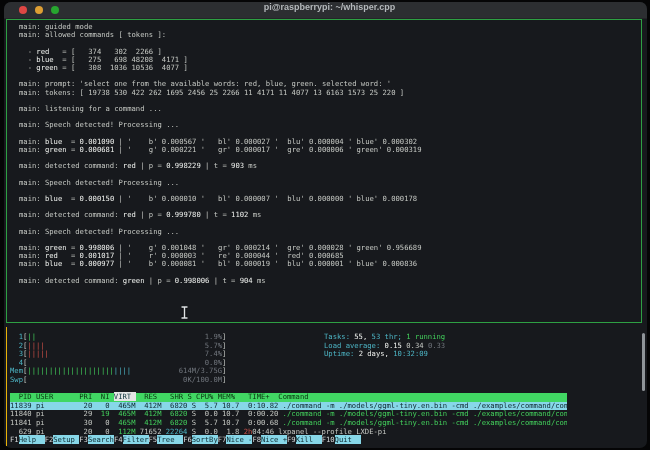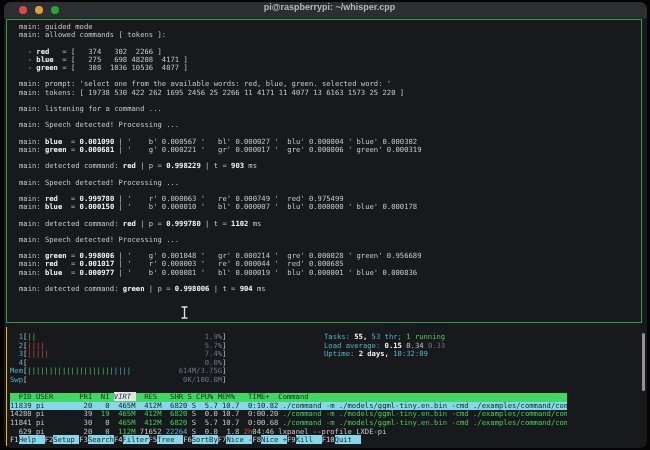--- a/index.html
+++ b/index.html
@@ -21,27 +21,27 @@
              border-left:1px solid #eab308;background:#17191d;box-sizing:border-box;overflow:hidden;}
 
   .term{position:absolute;font-size:7.2px;color:#c6c9c4;}
   .whisper{left:4px;top:3px;right:0;}
   .htoplines{left:3px;top:6px;right:0;}
   .htopinfo{left:317px;top:6px;}
   .line{white-space:pre;display:block;}
   .pane-top .line{height:8.2px;line-height:8.2px;padding-left:8px;}
   .pane-htop .line{height:8.6px;line-height:8.6px;}
 
-  .sg-b,.sg-wb{color:#f2f4f1;font-weight:bold;}
+  .sg-b,.sg-wb{color:#f2f4f1;font-weight:normal;}
   .sg-cyan{color:#4db6c6;}
   .sg-green{color:#43d05c;}
   .sg-red{color:#cf5148;}
   .sg-dim{color:#70757c;}
   .ln-hdr{background:#41d763;color:#09340f;}
-  .sg-sort{background:#e5e5e5;color:#093038;font-style:italic;}
+  .sg-sort{background:#e5e5e5;color:#093038;}
   .ln-sel{background:#87d7e8;color:#0e272d;}
   .sg-fk{color:#d7dadc;}
   .sg-fv{background:#87d7e8;color:#0e2a30;}
 
   .scroll-thumb{position:absolute;left:638px;top:331px;width:3px;height:58px;
                 background:#8f9499;border-radius:2px;}
   .cursor{position:absolute;left:180px;top:304px;z-index:9;}
 </style>
 </head>
 <body>
@@ -72,21 +72,20 @@
           <div class="line"></div>
           <div class="line"><span>main: Speech detected! Processing ...</span></div>
           <div class="line"></div>
           <div class="line"><span>main: </span><span class="sg-b">blue</span><span>  = </span><span class="sg-b">0.001090</span><span> | '    b' 0.000567 '   bl' 0.000027 '  blu' 0.000004 ' blue' 0.000302</span></div>
           <div class="line"><span>main: </span><span class="sg-b">green</span><span> = </span><span class="sg-b">0.000681</span><span> | '    g' 0.000221 '   gr' 0.000017 '  gre' 0.000006 ' green' 0.000319</span></div>
           <div class="line"></div>
           <div class="line"><span>main: detected command: </span><span class="sg-b">red</span><span> | p = </span><span class="sg-b">0.998229</span><span> | t = </span><span class="sg-b">903</span><span> ms</span></div>
           <div class="line"></div>
           <div class="line"><span>main: Speech detected! Processing ...</span></div>
           <div class="line"></div>
-          <div class="line"><span>main: </span><span class="sg-b">red</span><span>   = </span><span class="sg-b">0.999780</span><span> | '    r' 0.000063 '   re' 0.000749 '  red' 0.975499</span></div>
           <div class="line"><span>main: </span><span class="sg-b">blue</span><span>  = </span><span class="sg-b">0.000150</span><span> | '    b' 0.000010 '   bl' 0.000007 '  blu' 0.000000 ' blue' 0.000178</span></div>
           <div class="line"></div>
           <div class="line"><span>main: detected command: </span><span class="sg-b">red</span><span> | p = </span><span class="sg-b">0.999780</span><span> | t = </span><span class="sg-b">1102</span><span> ms</span></div>
           <div class="line"></div>
           <div class="line"><span>main: Speech detected! Processing ...</span></div>
           <div class="line"></div>
           <div class="line"><span>main: </span><span class="sg-b">green</span><span> = </span><span class="sg-b">0.998006</span><span> | '    g' 0.001048 '   gr' 0.000214 '  gre' 0.000028 ' green' 0.956689</span></div>
           <div class="line"><span>main: </span><span class="sg-b">red</span><span>   = </span><span class="sg-b">0.001017</span><span> | '    r' 0.000003 '   re' 0.000044 '  red' 0.000685</span></div>
           <div class="line"><span>main: </span><span class="sg-b">blue</span><span>  = </span><span class="sg-b">0.000977</span><span> | '    b' 0.000081 '   bl' 0.000019 '  blu' 0.000001 ' blue' 0.000836</span></div>
           <div class="line"></div>
@@ -98,21 +97,21 @@
       <div class="term htoplines">
           <div class="line"><span class="sg-cyan">  1</span><span>[</span><span class="sg-green">||</span><span>                                      </span><span class="sg-dim"> 1.9%</span><span>]</span></div>
           <div class="line"><span class="sg-cyan">  2</span><span>[</span><span class="sg-red">||||</span><span>                                    </span><span class="sg-dim"> 5.7%</span><span>]</span></div>
           <div class="line"><span class="sg-cyan">  3</span><span>[</span><span class="sg-red">|||||</span><span>                                   </span><span class="sg-dim"> 7.4%</span><span>]</span></div>
           <div class="line"><span class="sg-cyan">  4</span><span>[</span><span>                                        </span><span class="sg-dim"> 0.0%</span><span>]</span></div>
           <div class="line"><span class="sg-cyan">Mem</span><span>[</span><span class="sg-green">||||||||||||||||||||</span><span class="sg-cyan">||||</span><span>           </span><span class="sg-dim">614M/3.75G</span><span>]</span></div>
           <div class="line"><span class="sg-cyan">Swp</span><span>[</span><span>                                    </span><span class="sg-dim">0K/100.0M</span><span>]</span></div>
           <div class="line"></div>
           <div class="line ln-hdr"><span>  PID USER      PRI  NI </span><span class="sg-sort">VIRT </span><span>  RES   SHR S CPU% MEM%   TIME+  Command</span></div>
           <div class="line ln-sel"><span>11839 pi         20   0  465M  412M  6820 S  5.7 10.7  0:10.82 ./command -m ./models/ggml-tiny.en.bin -cmd ./examples/command/commands.txt -ac 128 -t</span></div>
-          <div class="line"><span>14280 pi         39</span><span class="sg-green">  19</span><span class="sg-green">  465M  412M  6820</span><span> S  0.0 10.7  0:00.20</span><span class="sg-green"> ./command -m ./models/ggml-tiny.en.bin -cmd ./examples/command/commands.txt -ac 128 -t</span></div>
+          <div class="line"><span>11840 pi         29</span><span class="sg-green">  19</span><span class="sg-green">  465M  412M  6820</span><span> S  0.0 10.7  0:00.20</span><span class="sg-green"> ./command -m ./models/ggml-tiny.en.bin -cmd ./examples/command/commands.txt -ac 128 -t</span></div>
           <div class="line"><span>11841 pi         30   0</span><span class="sg-green">  465M  412M  6820</span><span> S  5.7 10.7  0:00.68</span><span class="sg-green"> ./command -m ./models/ggml-tiny.en.bin -cmd ./examples/command/commands.txt -ac 128 -t</span></div>
           <div class="line"><span>  629 pi         20   0</span><span class="sg-green">  112M</span><span> 71652</span><span class="sg-cyan"> 22264</span><span> S  0.0  1.8 </span><span class="sg-red">2h</span><span>04:46</span><span> lxpanel --profile LXDE-pi</span></div>
           <div class="line"><span class="sg-fk">F1</span><span class="sg-fv">Help  </span><span class="sg-fk">F2</span><span class="sg-fv">Setup </span><span class="sg-fk">F3</span><span class="sg-fv">Search</span><span class="sg-fk">F4</span><span class="sg-fv">Filter</span><span class="sg-fk">F5</span><span class="sg-fv">Tree  </span><span class="sg-fk">F6</span><span class="sg-fv">SortBy</span><span class="sg-fk">F7</span><span class="sg-fv">Nice -</span><span class="sg-fk">F8</span><span class="sg-fv">Nice +</span><span class="sg-fk">F9</span><span class="sg-fv">Kill  </span><span class="sg-fk">F10</span><span class="sg-fv">Quit  </span></div>
         </div>
       <div class="term htopinfo">
           <div class="line"><span class="sg-cyan">Tasks: </span><span class="sg-wb">55, </span><span class="sg-cyan">53</span><span class="sg-cyan"> thr; </span><span class="sg-green">1</span><span class="sg-green"> running</span></div>
           <div class="line"><span class="sg-cyan">Load average: </span><span class="sg-wb">0.15 </span><span>0.34 </span><span class="sg-dim">0.33</span></div>
           <div class="line"><span class="sg-cyan">Uptime: </span><span class="sg-wb">2 days, </span><span class="sg-cyan">10:32:09</span></div>
         </div>
     </div>

